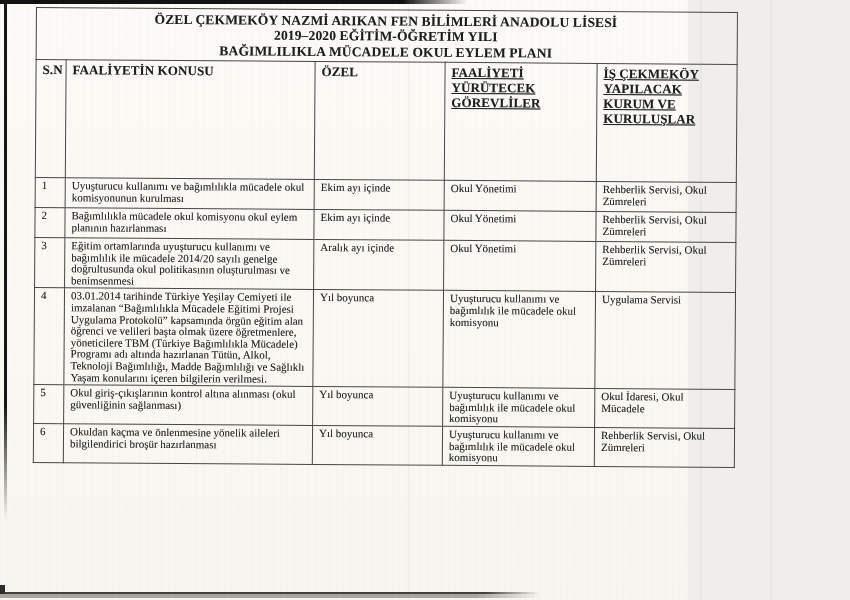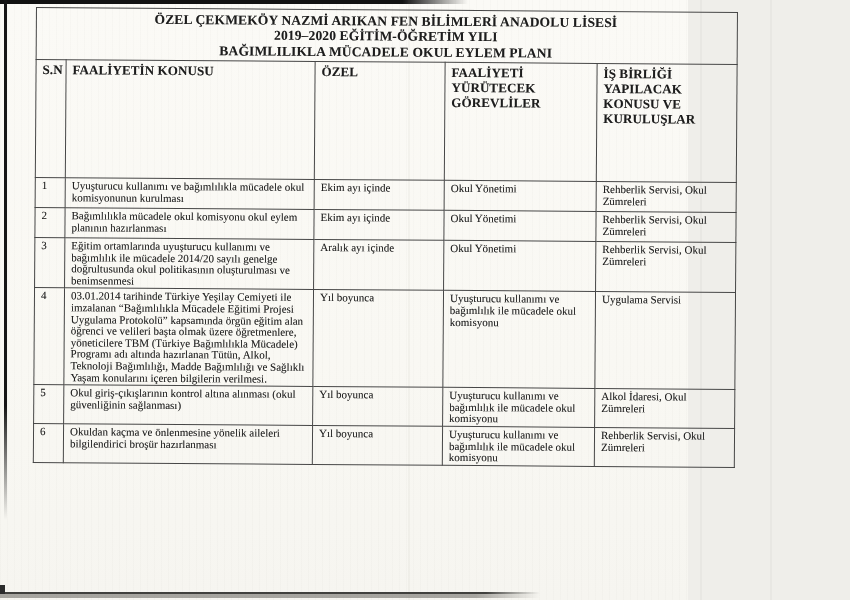--- a/index.html
+++ b/index.html
@@ -46,21 +46,21 @@
   }
   tr.title-row td{
     text-align:center;font-weight:bold;
     font-size:13.5px;line-height:15.4px;
     height:47px;padding-top:3px;letter-spacing:0.15px;
   }
   tr.head-row th{
     font-weight:bold;font-size:13px;line-height:15px;height:114px;
     letter-spacing:0.1px;
   }
-  .hwrap{max-width:122px;}
+  .hwrap{max-width:122px;text-decoration:underline;}
   td.sn{padding-left:5px;}
   tr.r1{height:30px}tr.r2{height:30px}tr.r3{height:37px}
   tr.r4{height:94px}tr.r5{height:35px}tr.r6{height:37px}
 </style>
 </head>
 <body>
 
 <div class="page">
 
   <div class="edge-top"></div>
@@ -95,21 +95,21 @@
         <th>
               <div>FAALİYETİN KONUSU</div>
             </th>
         <th>
               <div>ÖZEL</div>
             </th>
         <th>
               <div class="hwrap">FAALİYETİ YÜRÜTECEK GÖREVLİLER</div>
             </th>
         <th>
-              <div class="hwrap">İŞ BİRLİĞİ YAPILACAK KONUSU VE KURULUŞLAR</div>
+              <div class="hwrap">İŞ ÇEKMEKÖY YAPILACAK KURUM VE KURULUŞLAR</div>
             </th>
       </tr>
 
       <tr class="r1">
         <td class="sn">1</td>
         <td>Uyuşturucu kullanımı ve bağımlılıkla mücadele okul komisyonunun kurulması</td>
         <td>Ekim ayı içinde</td>
         <td>Okul Yönetimi</td>
         <td>Rehberlik Servisi, Okul Zümreleri</td>
       </tr>
@@ -136,21 +136,21 @@
         <td>Yıl boyunca</td>
         <td>Uyuşturucu kullanımı ve bağımlılık ile mücadele okul komisyonu</td>
         <td>Uygulama Servisi</td>
       </tr>
 
       <tr class="r5">
         <td class="sn">5</td>
         <td>Okul giriş-çıkışlarının kontrol altına alınması (okul güvenliğinin sağlanması)</td>
         <td>Yıl boyunca</td>
         <td>Uyuşturucu kullanımı ve bağımlılık ile mücadele okul komisyonu</td>
-        <td>Alkol İdaresi, Okul Zümreleri</td>
+        <td>Okul İdaresi, Okul Mücadele</td>
       </tr>
 
       <tr class="r6">
         <td class="sn">6</td>
         <td>Okuldan kaçma ve önlenmesine yönelik aileleri bilgilendirici broşür hazırlanması</td>
         <td>Yıl boyunca</td>
         <td>Uyuşturucu kullanımı ve bağımlılık ile mücadele okul komisyonu</td>
         <td>Rehberlik Servisi, Okul Zümreleri</td>
       </tr>
     </tbody>

